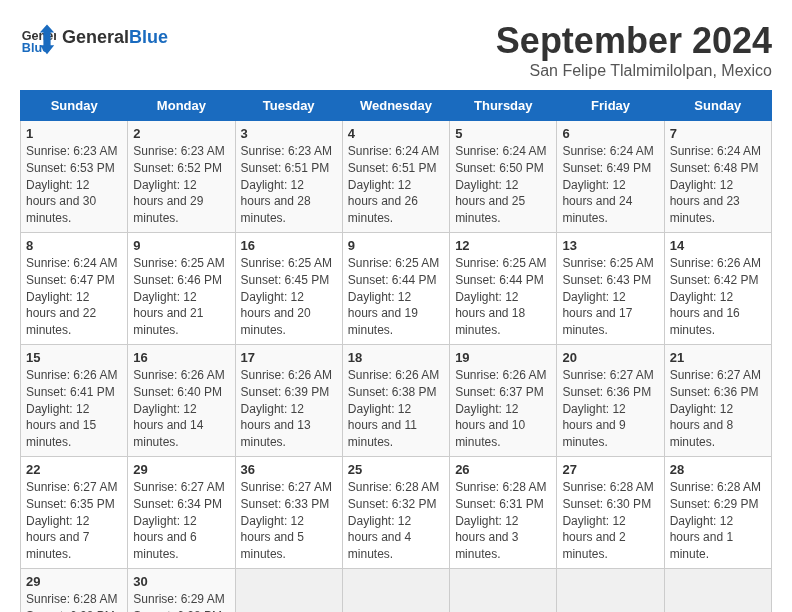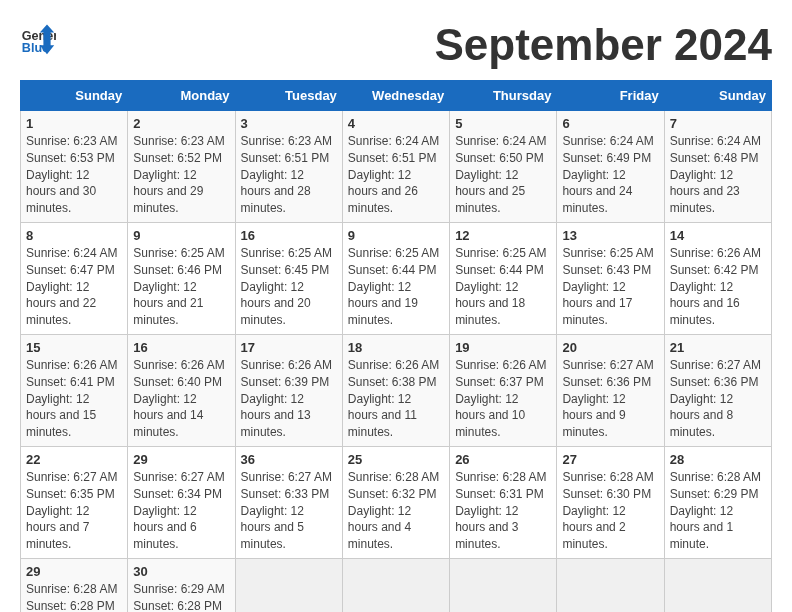--- a/index.html
+++ b/index.html
@@ -22,38 +22,38 @@
       gap: 6px;
     }
     .logo-icon {
       width: 36px;
       height: 36px;
     }
     .title-area {
       text-align: right;
     }
     .month-title {
-      font-size: 44px;
+      font-size: 36px;
       font-weight: bold;
       color: #333;
     }
     .location-title {
       font-size: 16px;
       color: #555;
     }
     table {
       width: 100%;
       border-collapse: collapse;
       font-size: 11px;
     }
     thead tr th {
       background-color: #1a6bbf;
       color: #fff;
       padding: 7px 5px;
-      text-align: right;
+      text-align: center;
       font-size: 13px;
       font-weight: bold;
       border: 1px solid #1a6bbf;
     }
     tbody tr td {
       vertical-align: top;
       padding: 5px 5px;
       border: 1px solid #ccc;
       width: calc(100% / 7);
       min-height: 80px;
@@ -84,23 +84,29 @@
 </head>
 <body>
 
 <div class="header-area">
   <div class="logo">
     <svg class="logo-icon" viewBox="0 0 40 40" xmlns="http://www.w3.org/2000/svg">
       <text x="2" y="22" font-size="14" font-weight="bold" fill="#333">General</text>
       <text x="2" y="36" font-size="14" font-weight="bold" fill="#1a6bbf">Blue</text>
       <polygon points="30,5 38,14 34,14 34,28 38,28 30,38 22,28 26,28 26,14 22,14" fill="#1a6bbf"></polygon>
     </svg>
+    <div>
+      <div style="font-size:18px;font-weight:bold;color:#333;line-height:1.2;">
+        <span>General</span><span style="color:#1a6bbf">Blue</span>
+      </div>
+    </div>
   </div>
   <div class="title-area">
     <div class="month-title">September 2024</div>
+    <div class="location-title">San Felipe Tlalmimilolpan, Mexico</div>
   </div>
 </div>
 
 <table>
   <thead>
     <tr>
     <th>Sunday</th>
         <th>Monday</th>
         <th>Tuesday</th>
         <th>Wednesday</th>

